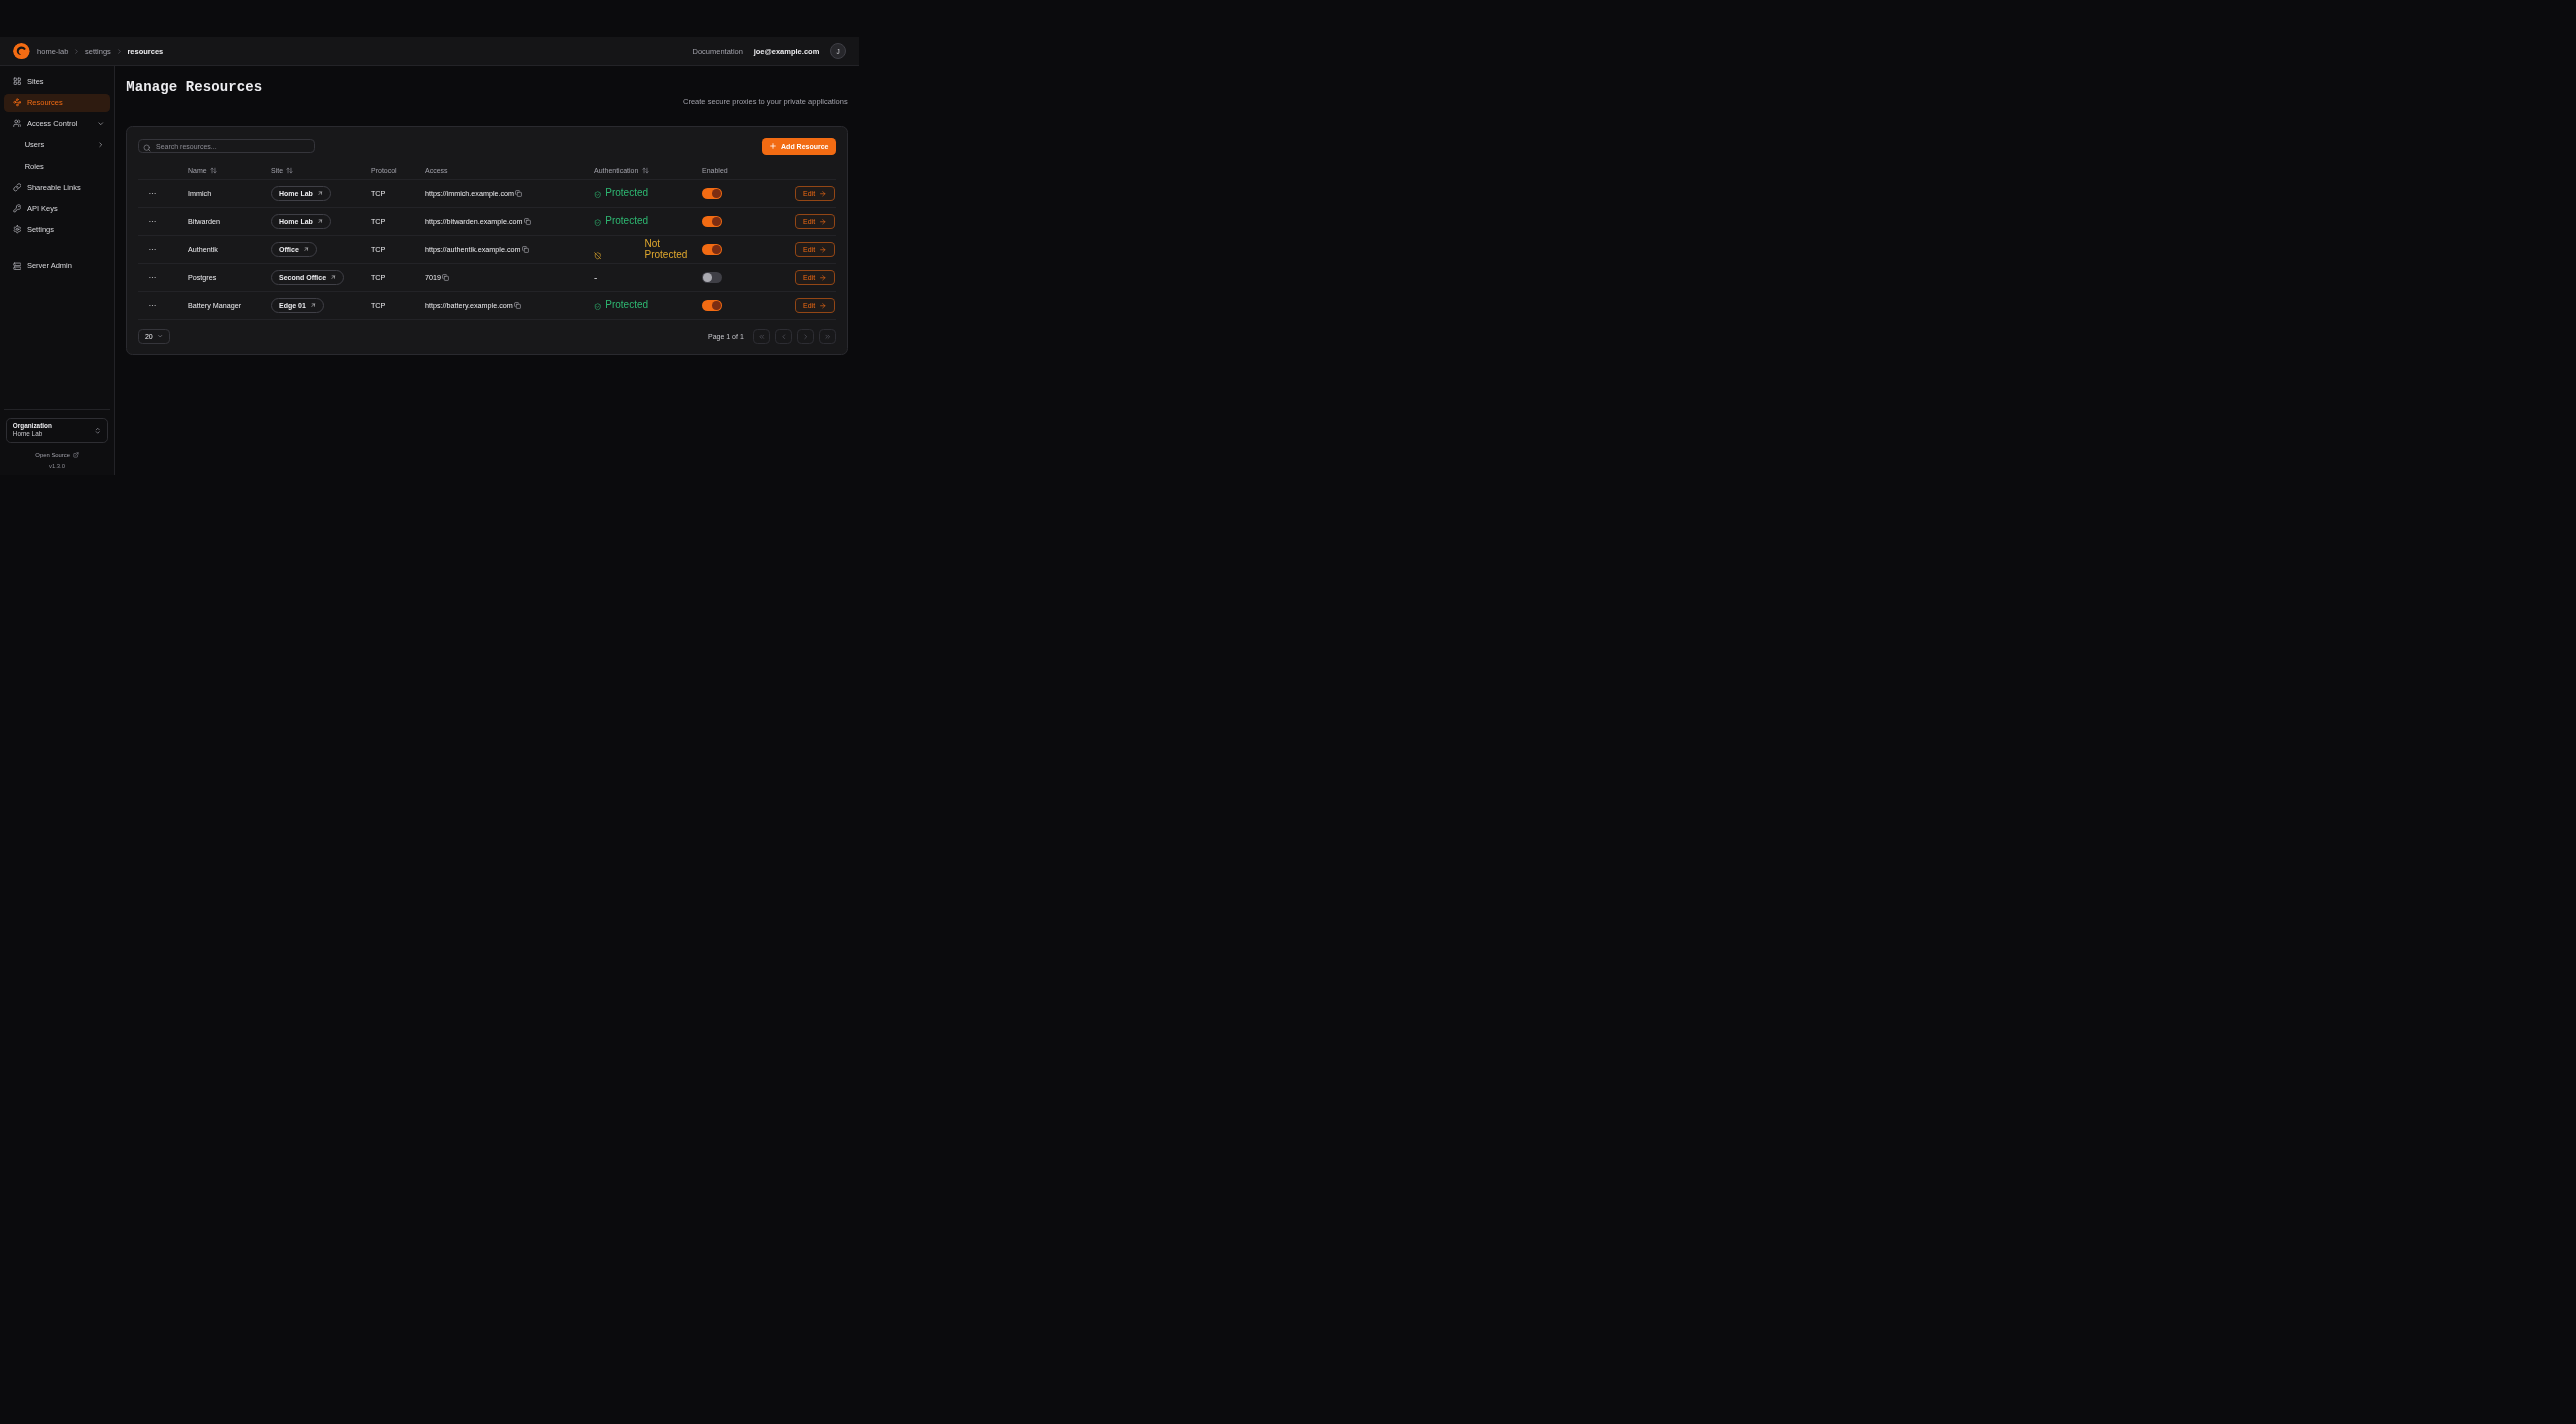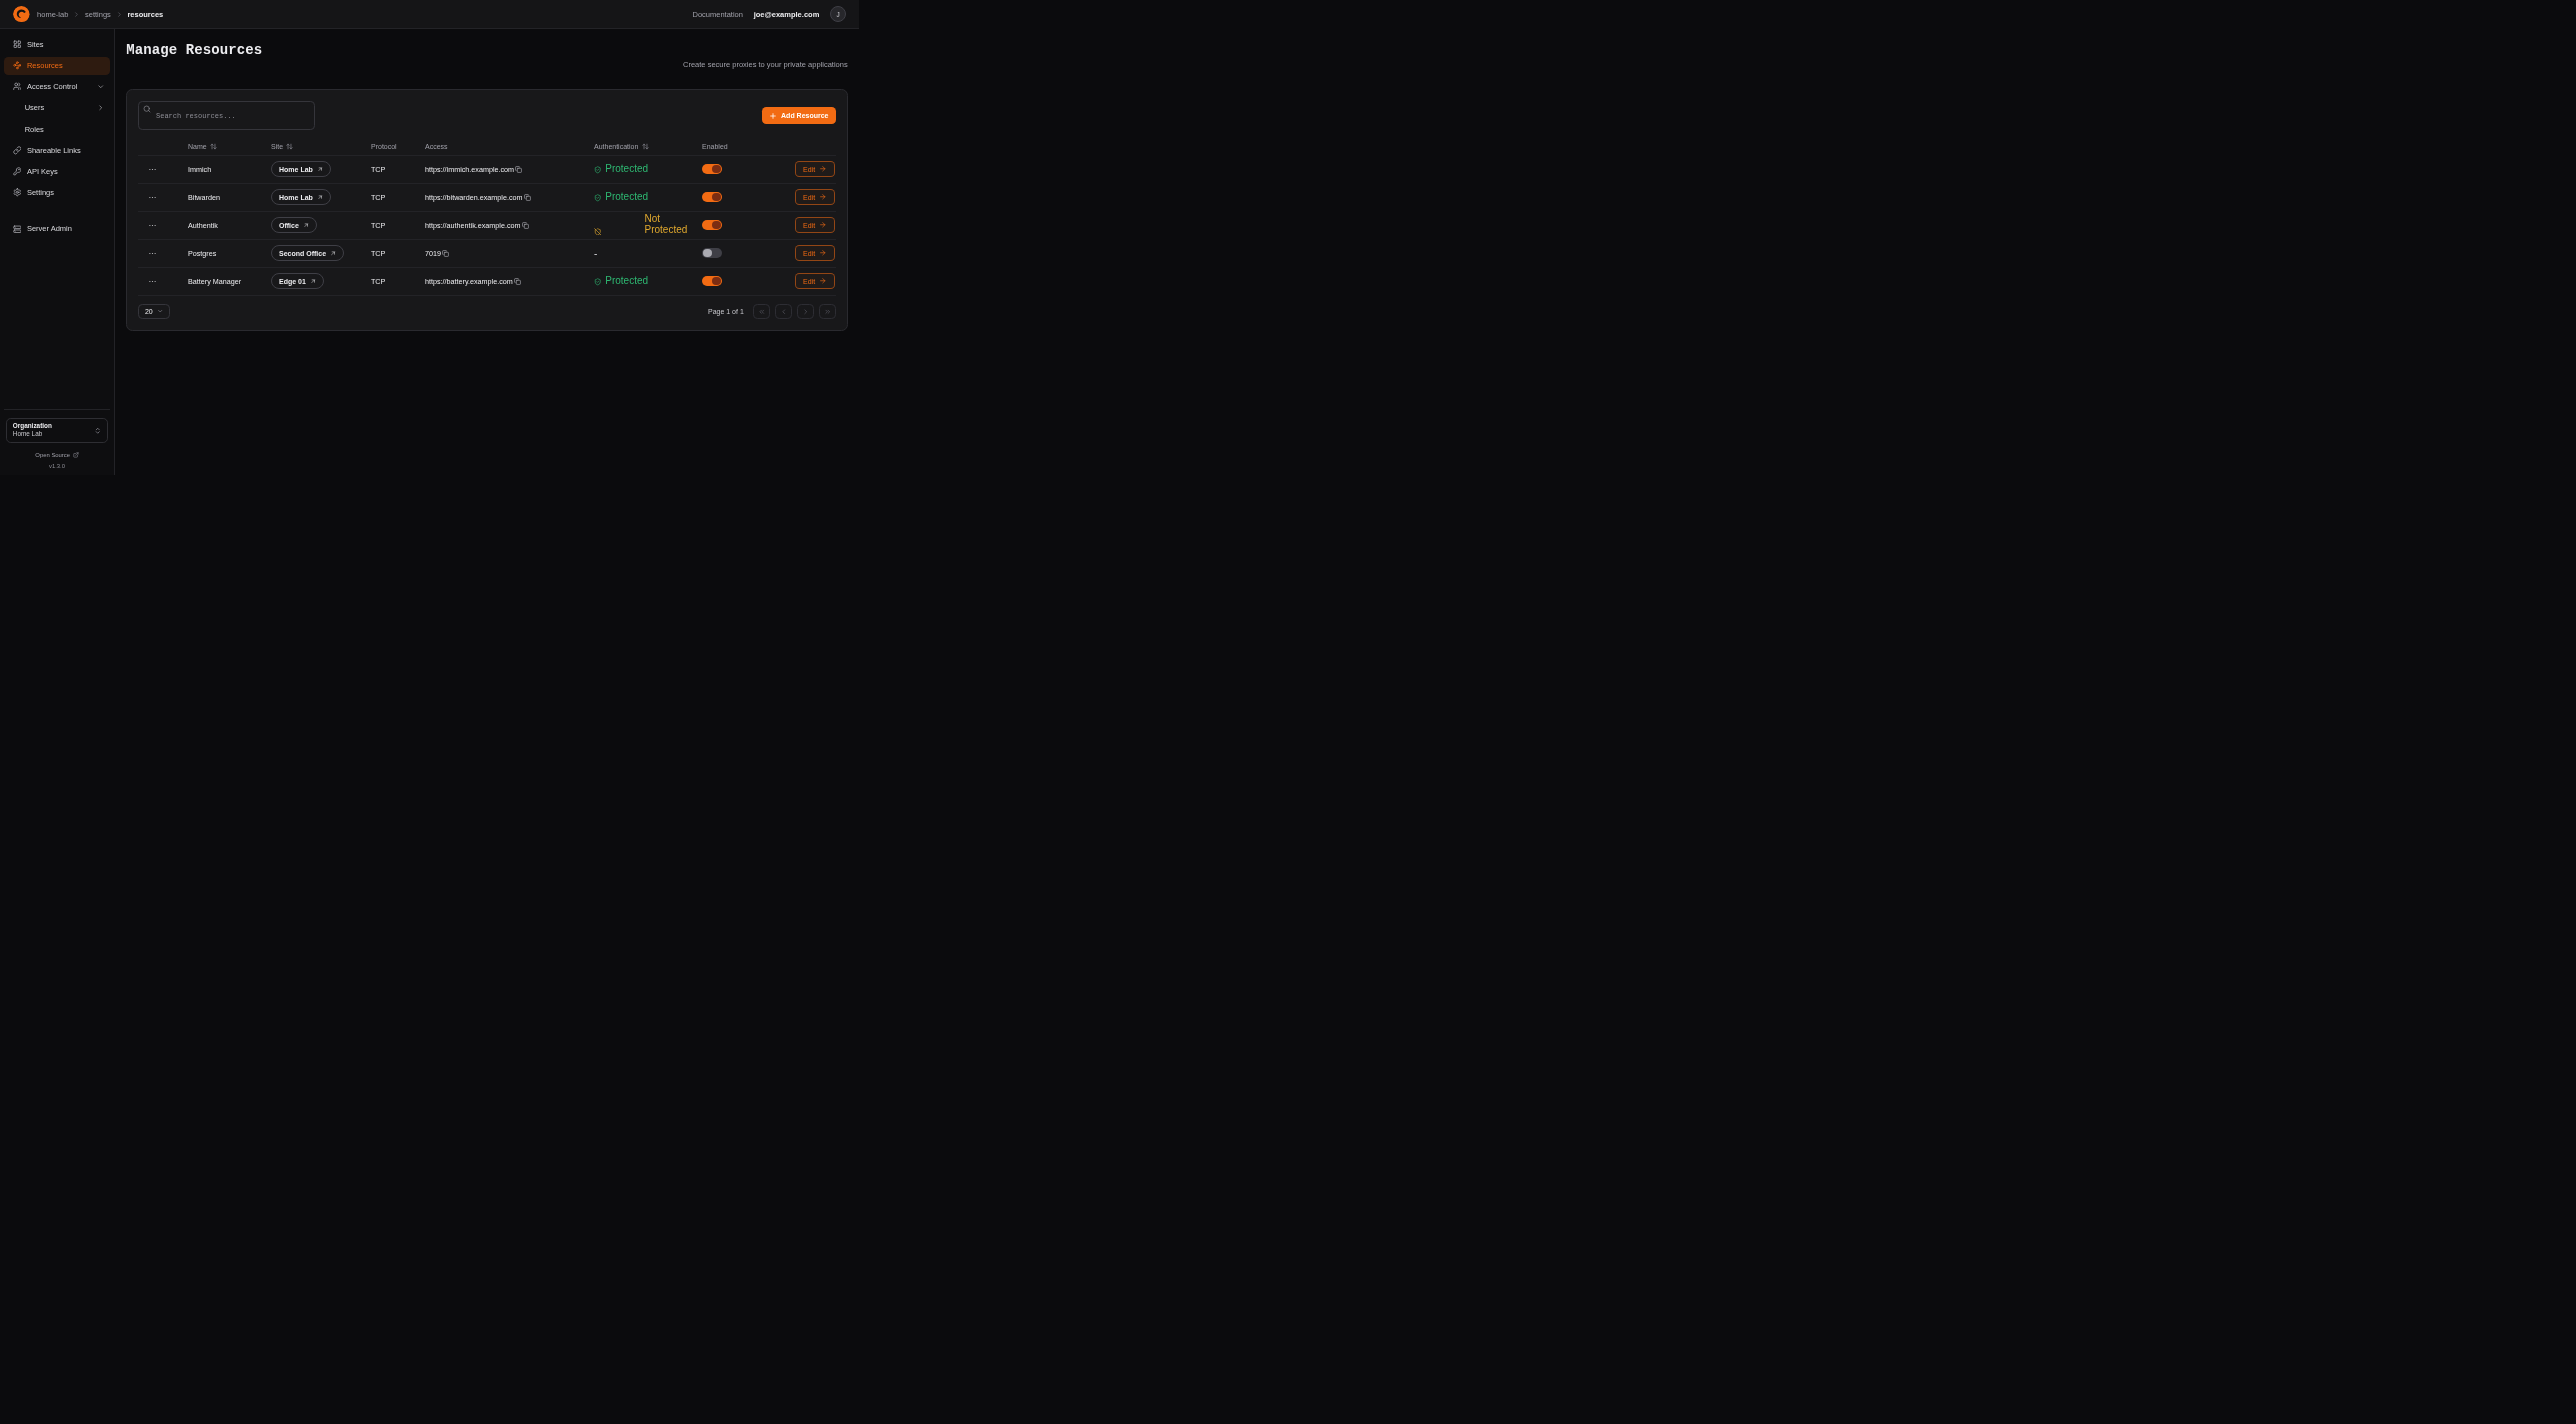--- a/index.html
+++ b/index.html
@@ -15,21 +15,21 @@
     --accent:#f26b13;
     --ok:#2eb872;
     --warn:#e0a82e;
   }
   *{box-sizing:border-box;margin:0;padding:0;font-family:"Liberation Sans","DejaVu Sans",sans-serif;}
   body{background:var(--bg);color:var(--text);}
   .app{width:859px;height:475px;display:flex;flex-direction:column;overflow:hidden;background:var(--bg);}
 
   
   .topbar{height:29px;flex:0 0 29px;background:var(--topbar-bg);border-bottom:0.5px solid var(--border-soft);
-    display:flex;align-items:center;justify-content:space-between;padding:0 13px;}
+    display:flex;align-items:center;justify-content:space-between;padding:0 13px;margin-top:37px;}
   .topbar-left{display:flex;align-items:center;gap:7.5px;}
   .logo{width:16.6px;height:16.6px;border-radius:50%;cursor:pointer;flex:0 0 auto;}
   .breadcrumb{display:flex;align-items:center;gap:4.8px;font-size:7.5px;}
   .crumb{color:var(--text-dim);text-decoration:none;cursor:pointer;}
   .crumb.current{color:var(--text);font-weight:700;cursor:default;}
   .crumb-sep{color:#6b6b73;display:flex;align-items:center;}
   .topbar-right{display:flex;align-items:center;gap:10.7px;}
   .doc-link{color:var(--text-dim);font-size:7.5px;cursor:pointer;}
   .user-email{color:var(--text);font-size:7.5px;font-weight:700;cursor:pointer;}
   .avatar{width:16px;height:16px;border-radius:50%;background:#27272b;border:0.5px solid #3f3f46;
@@ -58,22 +58,22 @@
 
   
   .main{flex:1;padding:13px 11.3px 0 11.3px;overflow:hidden;}
   .page-title{font-size:14px;font-weight:700;letter-spacing:0.1px;font-family:Liberation Mono, monospace;}
   .page-subtitle{font-size:7.5px;color:var(--text-dim);margin-top:2px;text-align:right;}
 
   .card{margin-top:20.4px;background:var(--card-bg);border:0.5px solid var(--border);border-radius:6.4px;padding:10.7px;}
   .card-toolbar{display:flex;align-items:center;justify-content:space-between;}
   .search-wrap{position:relative;width:177px;}
   .search-wrap .ic{position:absolute;left:5.4px;top:4.3px;color:var(--text-faint);}
-  .search-input{width:100%;height:29px;background:transparent;border:0.5px solid #35353b;border-radius:4.3px;
-    color:var(--text);font-size:7px;padding:0 5.4px 0 17px;outline:none;font-family:Liberation Mono, monospace;}
+  .search-input{width:100%;height:14px;background:transparent;border:0.5px solid #35353b;border-radius:4.3px;
+    color:var(--text);font-size:7px;padding:0 5.4px 0 17px;outline:none;}
   .search-input::placeholder{color:var(--text-faint);}
   .add-btn{display:flex;align-items:center;gap:3.8px;background:var(--accent);color:#fff;border:none;
     border-radius:4.3px;height:16.6px;padding:0 7.5px;font-size:7px;font-weight:700;cursor:pointer;}
 
   .thead,.trow{display:grid;grid-template-columns:50px 83px 100px 54px 169px 108px 57px minmax(64px,1fr);align-items:center;}
   .thead{margin-top:7.5px;height:18px;border-bottom:0.5px solid var(--border-soft);}
   .th{font-size:7px;color:var(--text-dim);font-weight:500;display:flex;align-items:center;gap:3.2px;background:none;border:none;padding:0;text-align:left;}
   .th.sortable{cursor:pointer;}
   .th .ic{color:var(--text-dim);}
   .trow{height:28px;border-bottom:0.5px solid var(--border-soft);}

